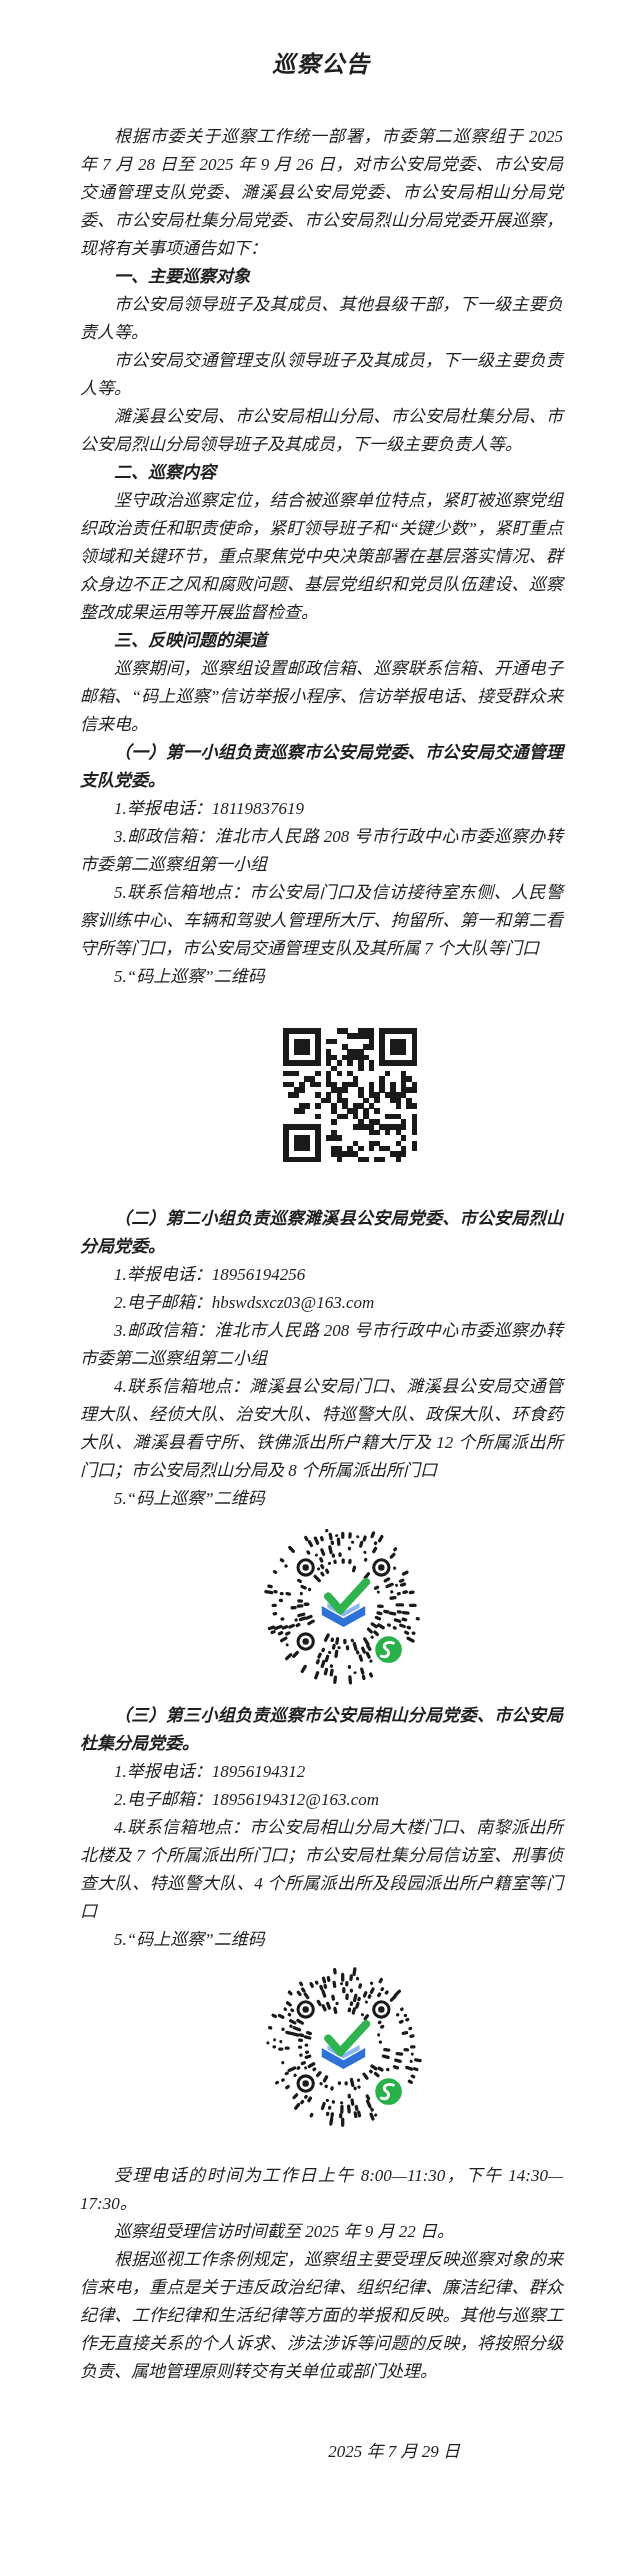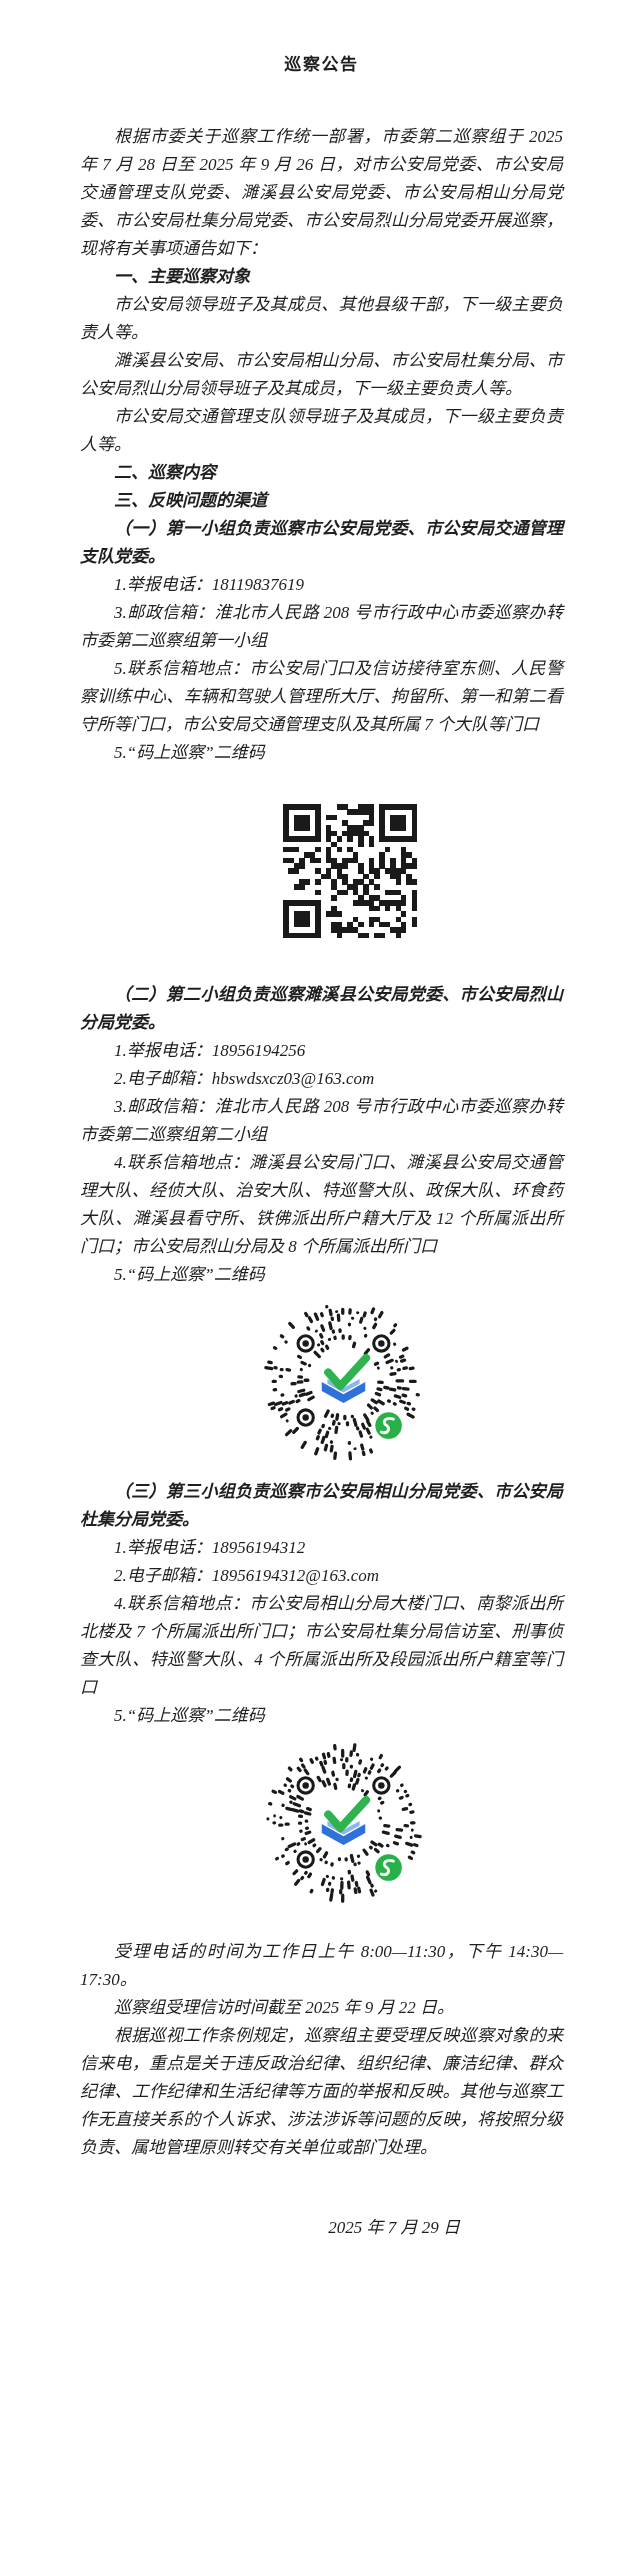--- a/index.html
+++ b/index.html
@@ -8,26 +8,27 @@
     min-height:2576px;
     box-sizing:border-box;
     padding:34px 80px 32px 80px;
     background:#ffffff;
     color:#1f1f1f;
     font-family:"Liberation Serif","DejaVu Serif",serif;
     font-size:17px;
     line-height:28px;
   }
   .doc-title{
-    font-size:17px;
+    font-size:23px;
     font-weight:bold;
     text-align:center;
     margin:14.5px 0 42px 0;
     line-height:32px;
     letter-spacing:1.6px;
+    font-style:italic;
   }
   p{margin:0;font-style:italic;}
   .para{
     text-indent:2em;
     text-align:justify;
   }
   .h-num{
     font-family:"Liberation Sans","DejaVu Sans",sans-serif;
     font-weight:bold;
     text-indent:2em;
@@ -64,26 +65,28 @@
 <body>
 
 <div class="page">
 
   <h1 class="doc-title">巡察公告</h1>
 
   <p class="para">根据市委关于巡察工作统一部署，市委第二巡察组于 2025 年 7 月 28 日至 2025 年 9 月 26 日，对市公安局党委、市公安局交通管理支队党委、濉溪县公安局党委、市公安局相山分局党委、市公安局杜集分局党委、市公安局烈山分局党委开展巡察，现将有关事项通告如下：</p>
 
   <p class="h-num">一、主要巡察对象</p>
   <p class="para">市公安局领导班子及其成员、其他县级干部，下一级主要负责人等。</p>
+  <p class="para">市公安局交通管理支队领导班子及其成员，下一级主要负责人等。</p>
   <p class="para">濉溪县公安局、市公安局相山分局、市公安局杜集分局、市公安局烈山分局领导班子及其成员，下一级主要负责人等。</p>
-  <p class="para">市公安局交通管理支队领导班子及其成员，下一级主要负责人等。</p>
 
   <p class="h-num">二、巡察内容</p>
+  <p class="para">坚守政治巡察定位，结合被巡察单位特点，紧盯被巡察党组织政治责任和职责使命，紧盯领导班子和“关键少数”，紧盯重点领域和关键环节，重点聚焦党中央决策部署在基层落实情况、群众身边不正之风和腐败问题、基层党组织和党员队伍建设、巡察整改成果运用等开展监督检查。</p>
 
   <p class="h-num">三、反映问题的渠道</p>
+  <p class="para">巡察期间，巡察组设置邮政信箱、巡察联系信箱、开通电子邮箱、“码上巡察”信访举报小程序、信访举报电话、接受群众来信来电。</p>
 
   <p class="group-heading">（一）第一小组负责巡察市公安局党委、市公安局交通管理支队党委。</p>
   <p class="item">1.举报电话：18119837619</p>
   <p class="item">3.邮政信箱：淮北市人民路 208 号市行政中心市委巡察办转市委第二巡察组第一小组</p>
   <p class="item">5.联系信箱地点：市公安局门口及信访接待室东侧、人民警察训练中心、车辆和驾驶人管理所大厅、拘留所、第一和第二看守所等门口，市公安局交通管理支队及其所属 7 个大队等门口</p>
   <p class="item">5.“码上巡察”二维码</p>
   <div class="qr-block">
     <div class="qr qr-square"><svg viewBox="0 0 25 25" width="100%" height="100%" shape-rendering="crispEdges" fill="#1a1a1a">
           <rect x="0" y="0" width="1.04" height="1.04"></rect>
           <rect x="1" y="0" width="1.04" height="1.04"></rect>

